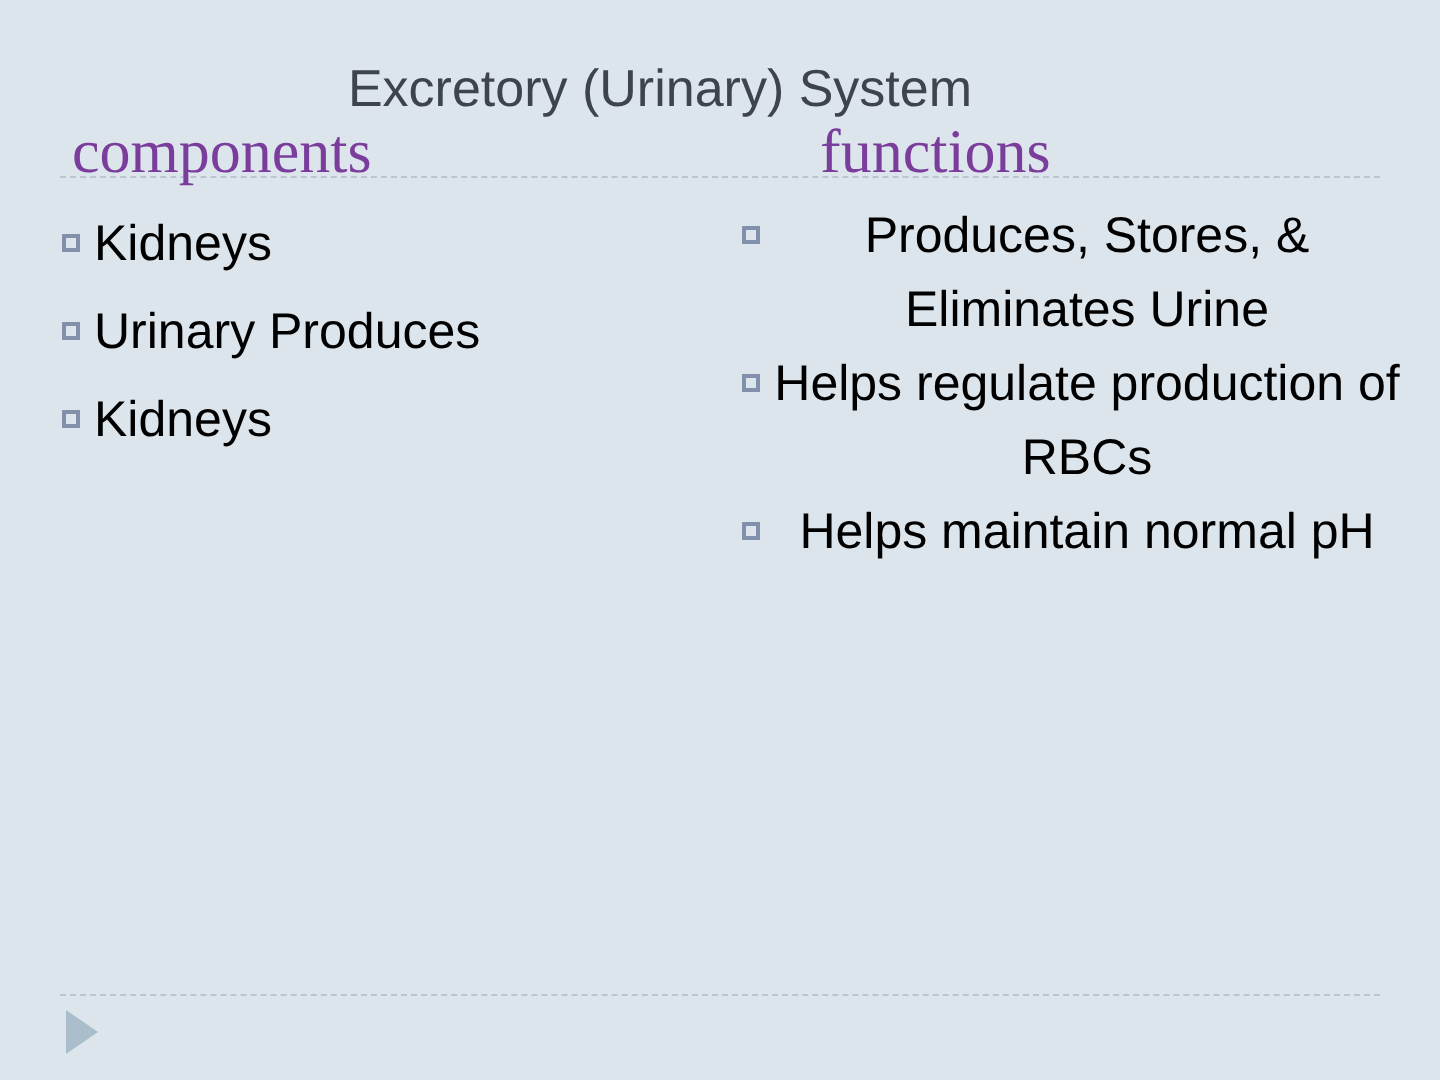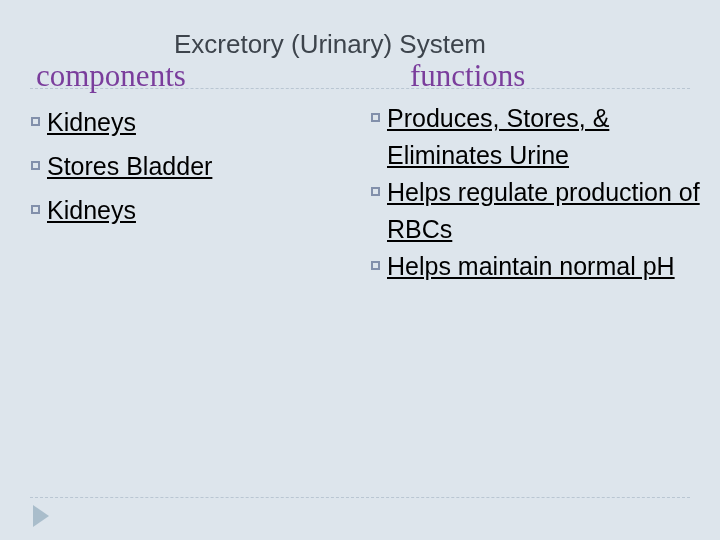--- a/index.html
+++ b/index.html
@@ -55,27 +55,26 @@
   }
   .col-caption.left  { left: 36px; }
   .col-caption.right { left: 374px; margin-left: 36px; }
 
   
   .column {
     position: absolute;
     top: 100px;
   }
   .column.left  { left: 30px;  width: 330px; }
-  .column.right { left: 370px; width: 330px; }
+  .column.right { left: 370px; width: 330px; text-align: center; }
 
   .bullet-list {
     list-style: none;
     margin: 0;
     padding: 0;
-    text-decoration: underline;
   }
   .bullet-item {
     position: relative;
     padding-left: 17px;
     color: #000000;
     font-size: 25px;
   }
   .bullet-item .sq {
     position: absolute;
     left: 1px;
@@ -137,21 +136,21 @@
     <ul class="bullet-list">
       <li class="bullet-item">
         <span class="sq"></span>
         <span>Kidneys</span>
       </li>
       <li class="bullet-item">
         <span class="sq"></span>
       </li>
       <li class="bullet-item">
         <span class="sq"></span>
-        <span>Stores Bladder</span>
+        <span>Urinary Produces</span>
       </li>
       <li class="bullet-item">
         <span class="sq"></span>
         <span>Kidneys</span>
       </li>
     </ul>
   </div>
 
   <div class="column right">
     <ul class="bullet-list">

